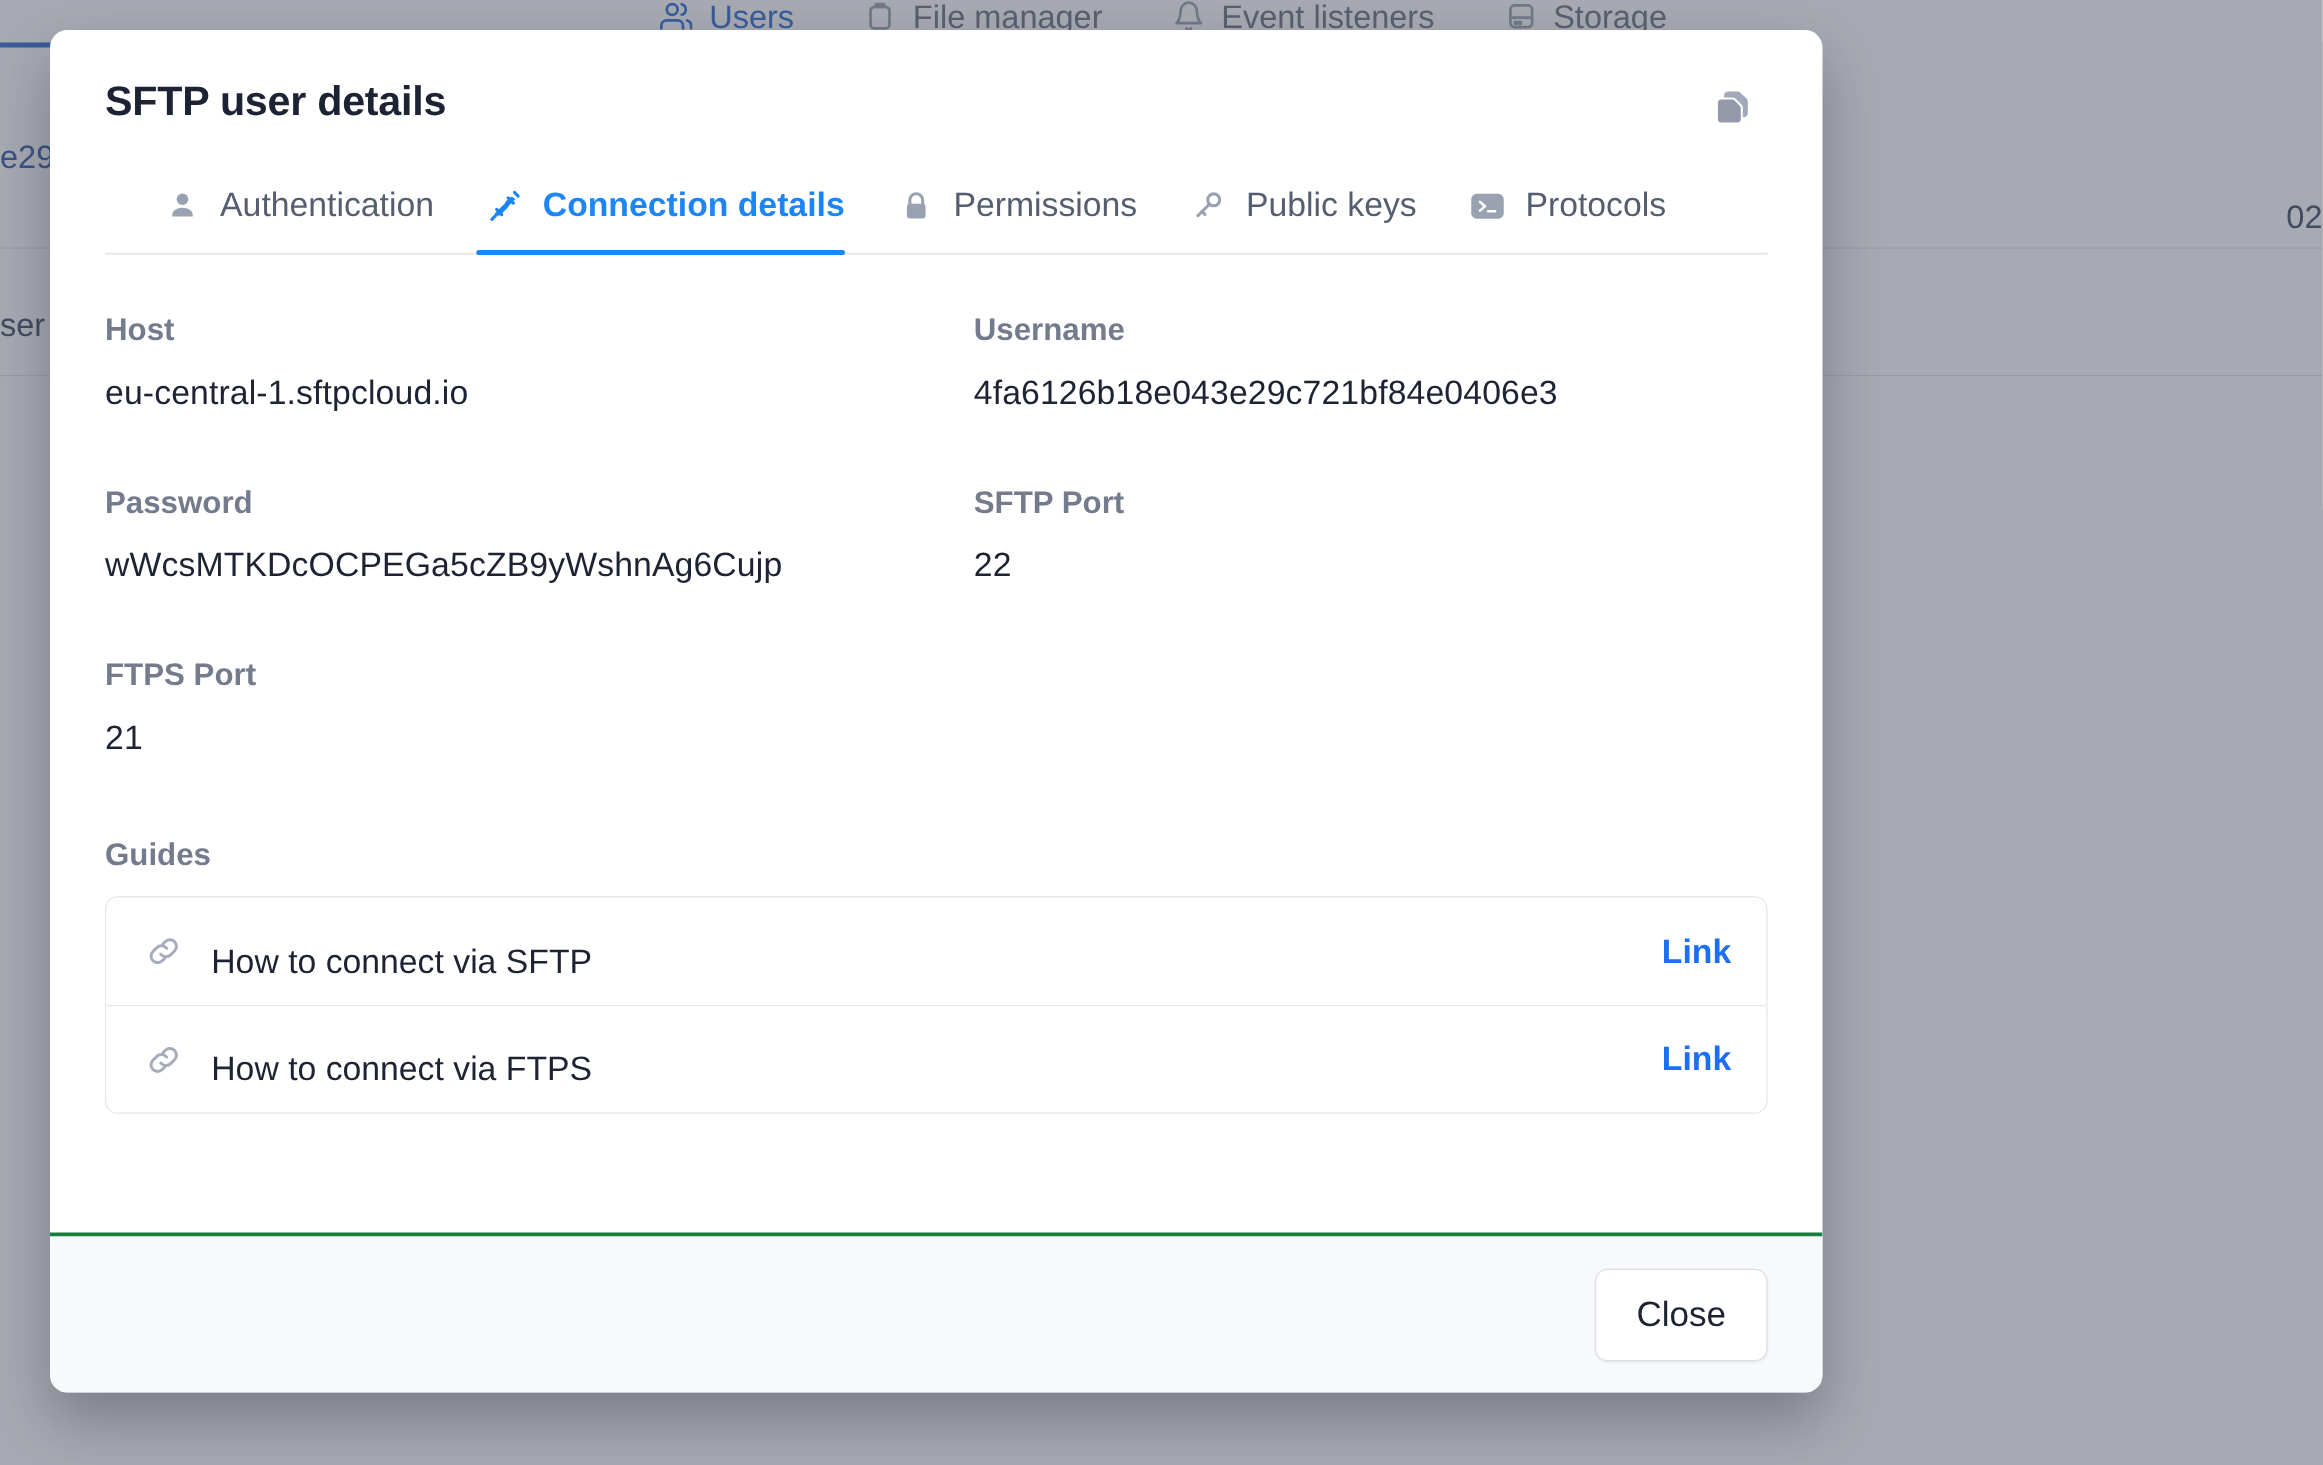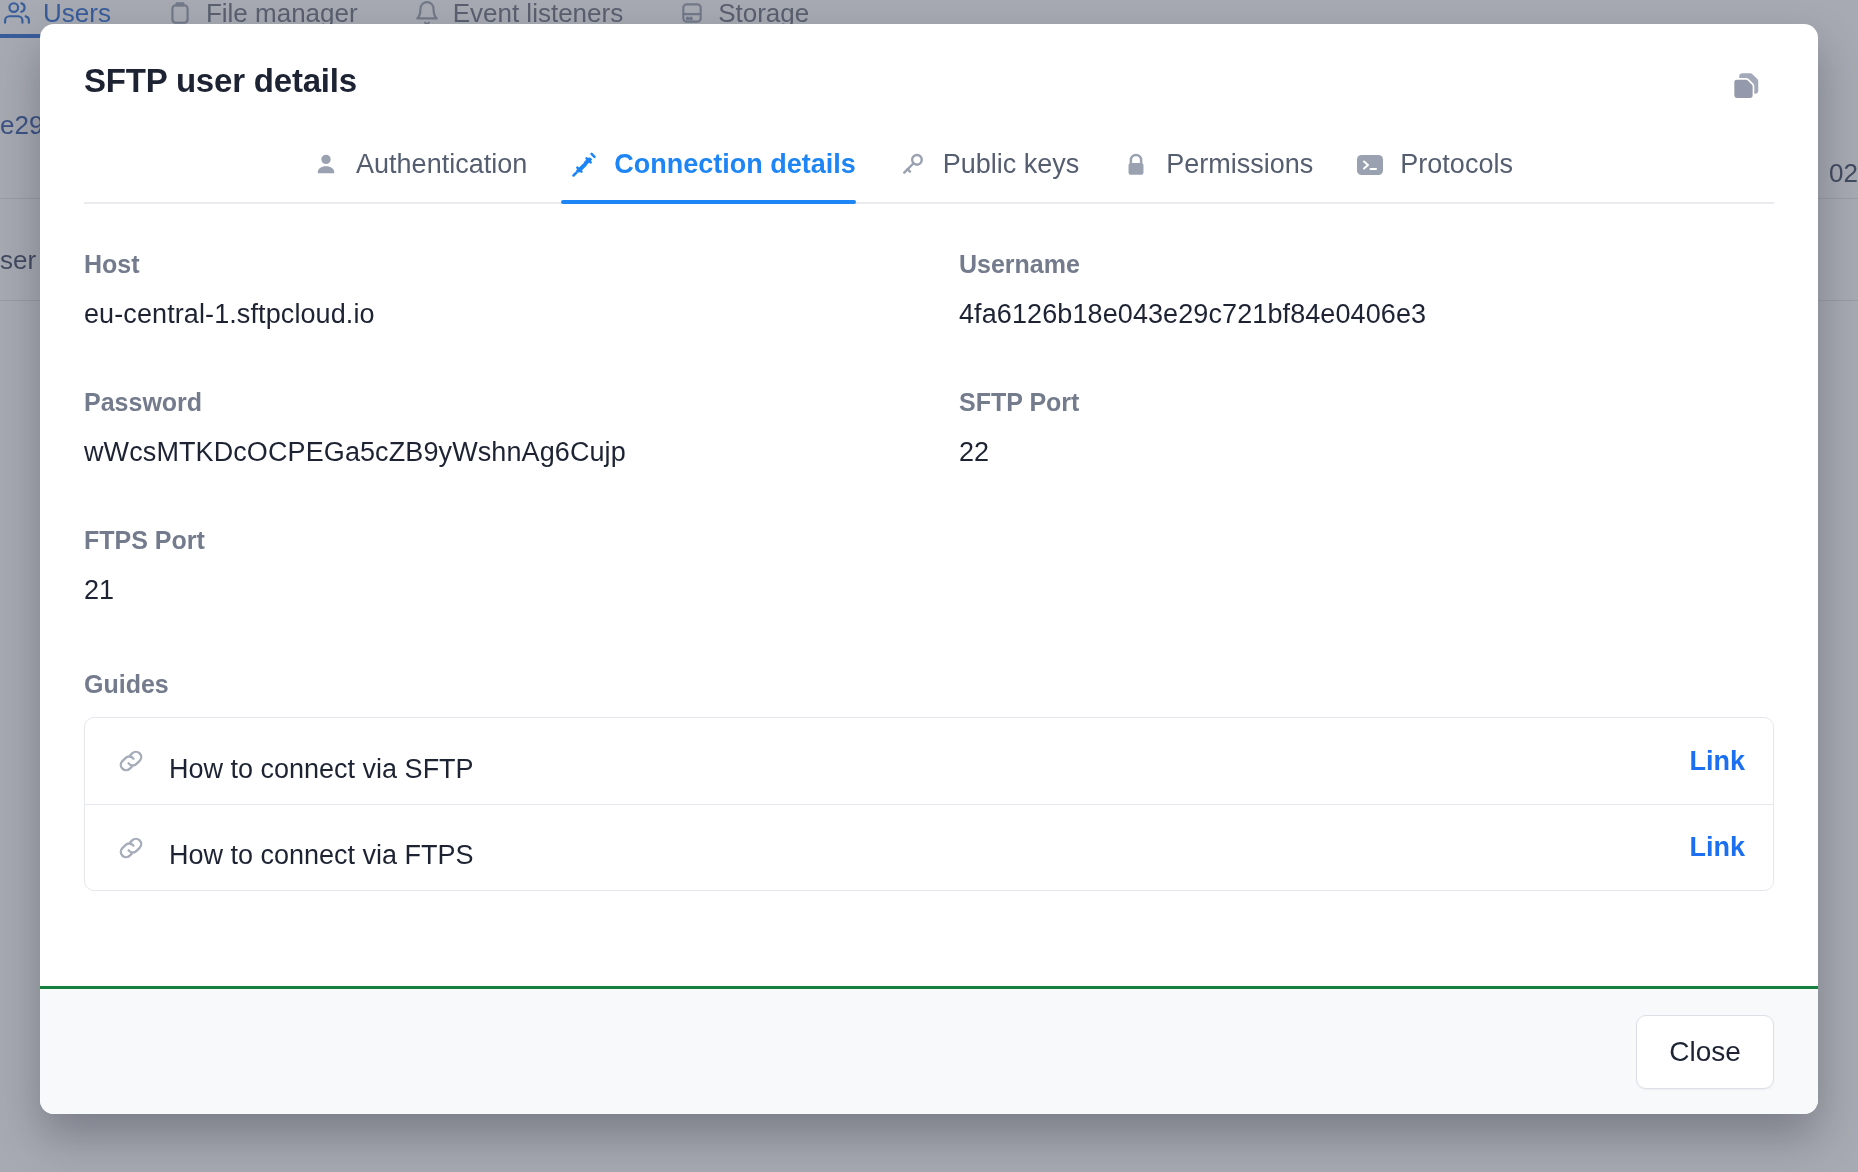--- a/index.html
+++ b/index.html
@@ -27,20 +27,21 @@
 
   .bg-nav {
     position: absolute;
     top: 0; left: 0; right: 0;
     height: 34px;
     display: flex;
     align-items: center;
     gap: 56px;
     padding-left: 4px;
     background: #ffffff;
+    justify-content: center;
   }
   .bg-nav-item {
     display: flex;
     align-items: center;
     gap: 13px;
     font-size: 26px;
     color: #6b7280;
     font-weight: 400;
     position: relative;
     top: -4px;
@@ -71,21 +72,21 @@
     left: 0;
     height: 1px;
     background: #e2e5ea;
   }
 
   
   .modal {
     position: absolute;
     left: 40px;
     top: 24px;
-    width: 1778px;
+    width: 1418px;
     height: 1090px;
     background: #ffffff;
     border-radius: 14px;
     box-shadow: 0 22px 46px rgba(20, 24, 40, 0.30);
     z-index: 20;
     display: flex;
     flex-direction: column;
     overflow: hidden;
   }
 
@@ -343,37 +344,37 @@
             <path d="M10.8 11.1l-5.9 5.9.6.6a2.6 2.6 0 0 0 3.7 0l4.6-4.6a2.6 2.6 0 0 0 0-3.7z" fill="#1d85f5" stroke="none"></path>
             <path d="M5.5 18.5 3 21"></path>
             <path d="M6.3 14.2l3.5 3.5"></path>
           </svg>
         </span>
         <span>Connection details</span>
       </button>
 
       <button class="tab">
         <span class="tab-ico">
+          <svg width="28" height="28" viewBox="0 0 24 24" fill="none">
+            <path d="M7.6 10.5V7.8a4.4 4.4 0 0 1 8.8 0v2.7" stroke="#9aa1b0" stroke-width="2.1" stroke-linecap="round"></path>
+            <rect x="5.6" y="10.2" width="12.8" height="10.2" rx="2.2" fill="#9aa1b0"></rect>
+          </svg>
+        </span>
+        <span>Permissions</span>
+      </button>
+
+      <button class="tab">
+        <span class="tab-ico">
           <svg width="28" height="28" viewBox="0 0 24 24" fill="none" stroke="#9aa1b0" stroke-width="2.1" stroke-linecap="round" stroke-linejoin="round">
             <circle cx="15.4" cy="7.6" r="4.1"></circle>
             <path d="M12.5 10.5 4.5 18.5"></path>
             <path d="M7.4 15.6l2 2"></path>
           </svg>
         </span>
         <span>Public keys</span>
-      </button>
-
-      <button class="tab">
-        <span class="tab-ico">
-          <svg width="28" height="28" viewBox="0 0 24 24" fill="none">
-            <path d="M7.6 10.5V7.8a4.4 4.4 0 0 1 8.8 0v2.7" stroke="#9aa1b0" stroke-width="2.1" stroke-linecap="round"></path>
-            <rect x="5.6" y="10.2" width="12.8" height="10.2" rx="2.2" fill="#9aa1b0"></rect>
-          </svg>
-        </span>
-        <span>Permissions</span>
       </button>
 
       <button class="tab">
         <span class="tab-ico">
           <svg width="30" height="26" viewBox="0 0 30 26" fill="none">
             <rect x="2" y="3" width="26" height="20" rx="4.5" fill="#9aa1b0"></rect>
             <path d="M9 9.5l4 3.5-4 3.5" stroke="#ffffff" stroke-width="2" stroke-linecap="round" stroke-linejoin="round"></path>
             <path d="M15.5 17h5.5" stroke="#ffffff" stroke-width="2" stroke-linecap="round"></path>
           </svg>
         </span>

